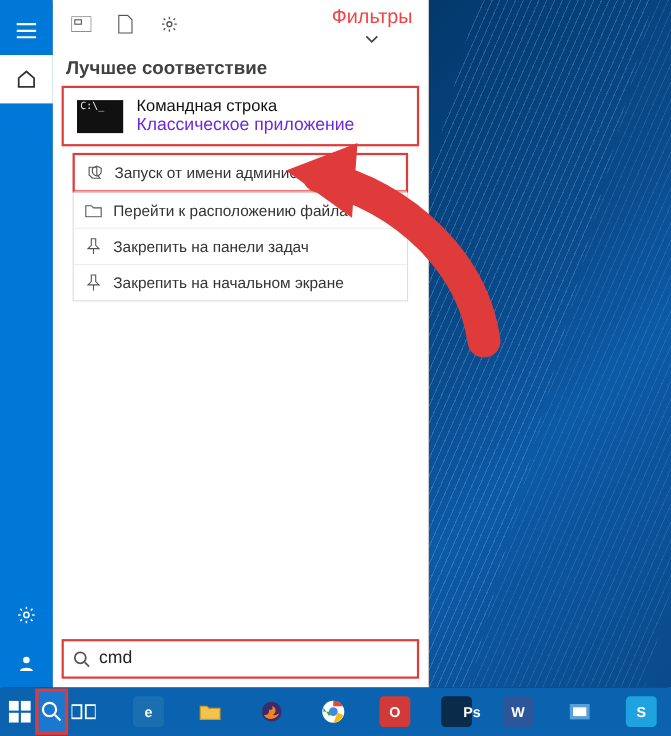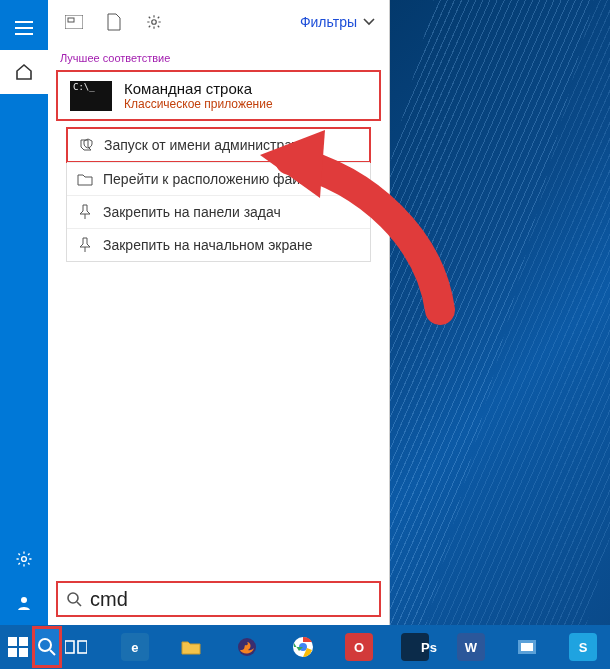--- a/index.html
+++ b/index.html
@@ -44,56 +44,56 @@
     flex: 1; background: #fff; color: #222; display: flex; flex-direction: column;
     border-right: 1px solid #ccc;
   }
 
   .toolbar {
     height: 44px; display: flex; align-items: center; gap: 4px; padding: 0 8px;
     color: #555;
   }
   .tool-ic { width: 36px; height: 36px; display: flex; align-items: center; justify-content: center; cursor: pointer; }
   .toolbar .flex { flex: 1; }
-  .filters { display: flex; align-items: center; gap: 6px; color: #1d4ed8; font-size: 14px; cursor: pointer; padding: 4px 6px; }
-
-  .section-label { font-size: 11px; font-weight: 400; color: #a21caf; padding: 8px 12px 6px; }
+  .filters { display: flex; align-items: center; gap: 6px; color: #ef4444; font-size: 18px; cursor: pointer; padding: 4px 6px; flex-direction: column; }
+
+  .section-label { font-size: 17px; font-weight: 700; color: #404040; padding: 8px 12px 6px; }
 
   .best {
     display: flex; align-items: center; gap: 12px; padding: 8px 12px; margin: 0 8px 6px;
     border: 2px solid #e03b3b; background: #fff;
   }
   .best .thumb {
     width: 42px; height: 30px; background: #111; position: relative; flex-shrink: 0;
   }
   .best .thumb::after {
     content: "C:\\_"; position: absolute; top: 2px; left: 3px; color: #eee; font: 9px/1 monospace;
   }
   .best .t1 { font-size: 15px; color: #111; }
-  .best .t2 { font-size: 12px; color: #c2410c; }
+  .best .t2 { font-size: 16px; color: #6d28d9; }
 
   .ctx {
     margin: 0 18px; border: 1px solid #ddd; background: #fff;
   }
   .ctx-item {
     display: flex; align-items: center; gap: 10px; padding: 8px 10px;
     font-size: 14px; color: #333; cursor: pointer;
   }
   .ctx-item + .ctx-item { border-top: 1px solid #eee; }
   .ctx-item.hl { border: 2px solid #e03b3b; margin: -1px; }
   .ic { width: 16px; height: 16px; display: inline-flex; align-items: center; justify-content: center; color: #555; }
 
   .panel .grow { flex: 1; }
 
   .searchbox {
     margin: 6px 8px 8px; height: 36px; border: 2px solid #e03b3b;
     display: flex; align-items: center; padding: 0 8px; background: #fff;
   }
   .searchbox input {
-    border: 0; outline: 0; flex: 1; font-size: 20px; color: #222; background: transparent;
+    border: 0; outline: 0; flex: 1; font-size: 16px; color: #222; background: transparent;
     padding-left: 8px;
   }
 
   
   .taskbar {
     position: absolute; left: 0; right: 0; bottom: 0; height: 44px;
     background: #0b63b0; display: flex; align-items: center; padding: 0 4px; gap: 2px;
   }
   .tb-btn {
     width: 46px; height: 40px; display: flex; align-items: center; justify-content: center;

